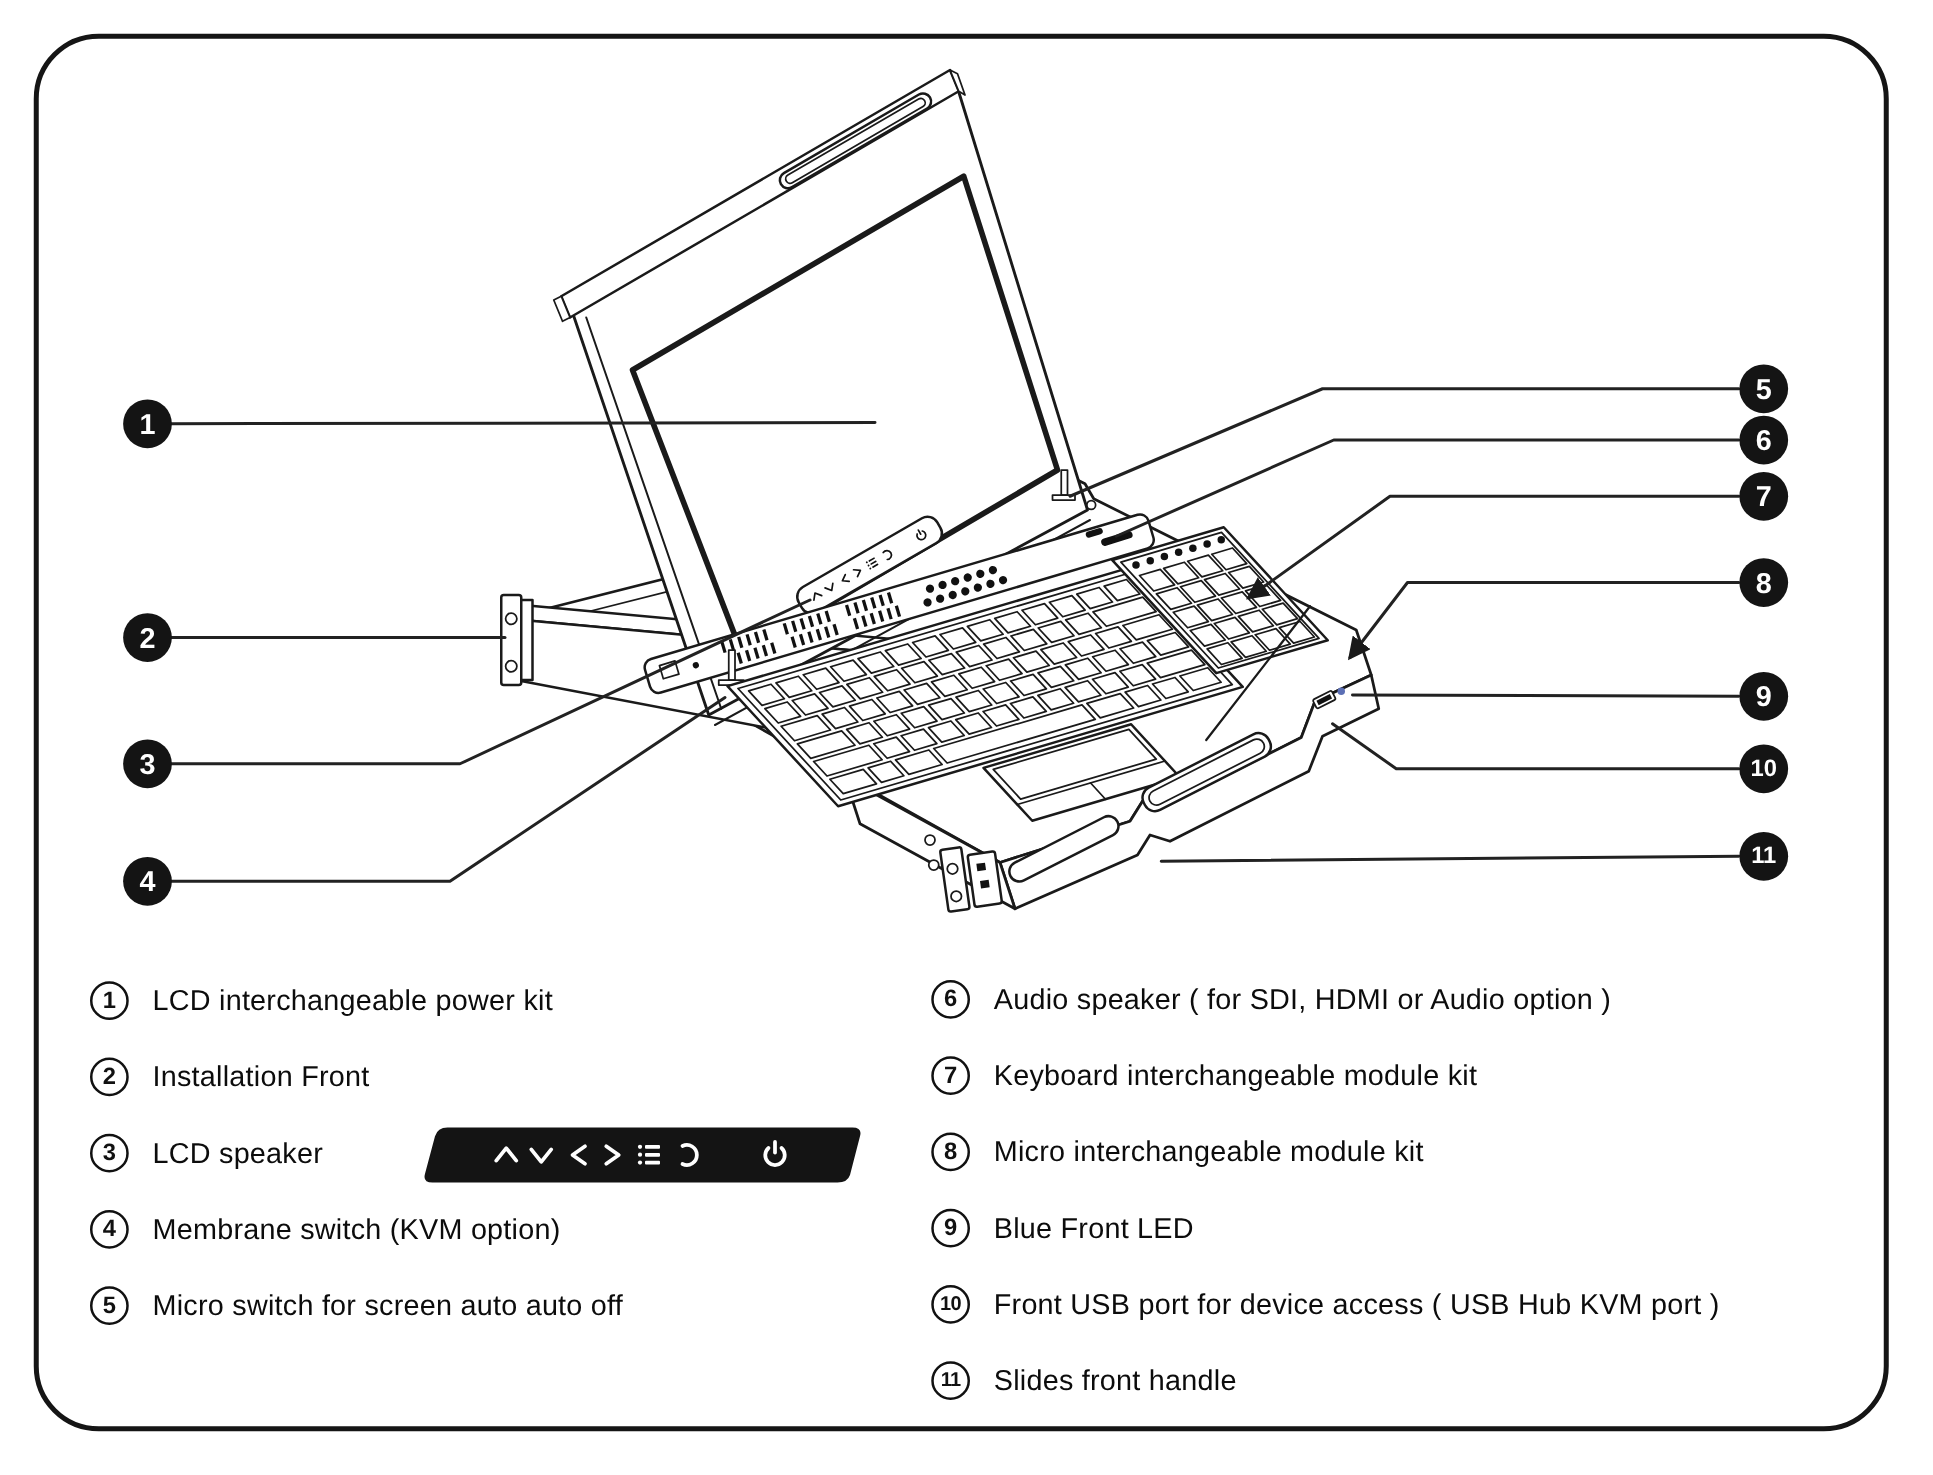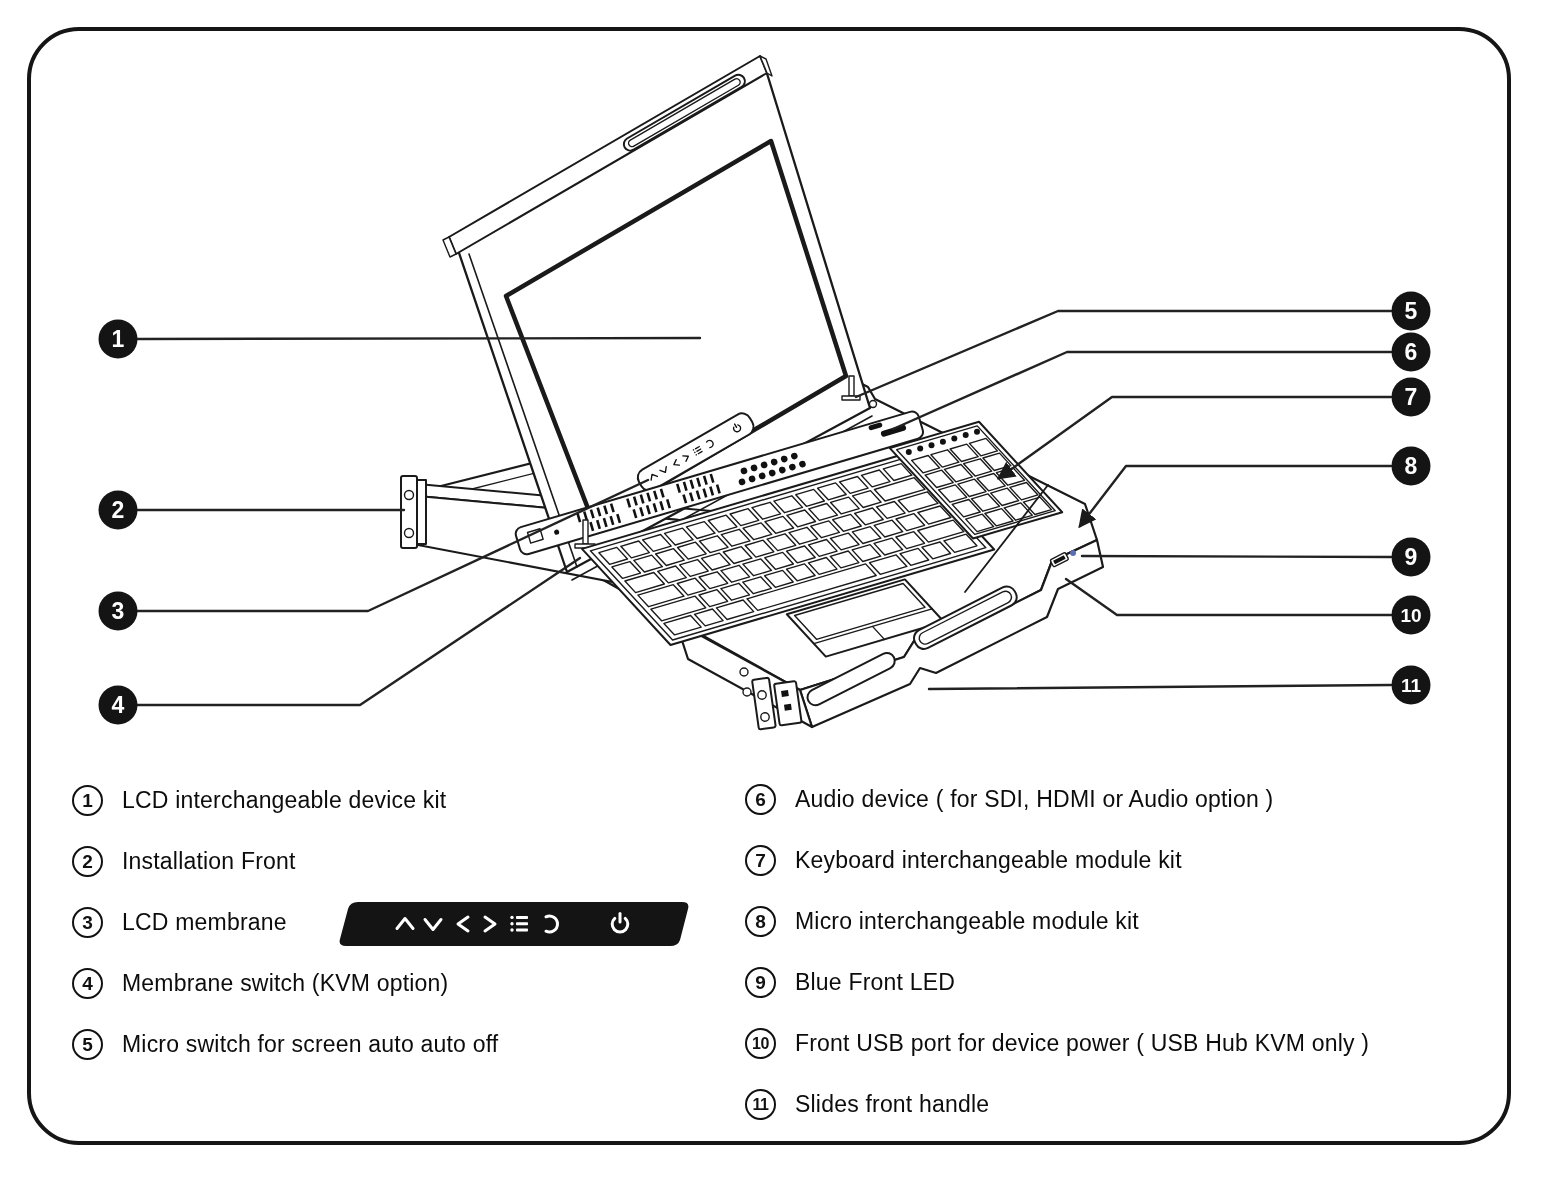--- a/index.html
+++ b/index.html
@@ -376,59 +376,59 @@
       <g>
         <circle cx="1411" cy="685" r="19.5" class="callout-circle"></circle>
         <text x="1411" y="685" class="callout-num" dominant-baseline="central" font-size="19">11</text>
       </g>
     </g>
 </svg>
 
 <div class="legend legend-left" id="legend-left">
     <div class="lrow">
       <span class="lnum">1</span>
-      <span class="ltext">LCD interchangeable device kit</span>
+      <span class="ltext">LCD interchangeable power kit</span>
     </div>
     <div class="lrow">
       <span class="lnum">2</span>
       <span class="ltext">Installation Front</span>
     </div>
     <div class="lrow">
       <span class="lnum">3</span>
-      <span class="ltext">LCD membrane</span>
+      <span class="ltext">LCD speaker</span>
     </div>
     <div class="lrow">
       <span class="lnum">4</span>
       <span class="ltext">Membrane switch (KVM option)</span>
     </div>
     <div class="lrow">
       <span class="lnum">5</span>
       <span class="ltext">Micro switch for screen auto auto off</span>
     </div>
   </div>
 <div class="legend legend-right" id="legend-right">
     <div class="lrow">
       <span class="lnum">6</span>
-      <span class="ltext">Audio device ( for SDI, HDMI or Audio option )</span>
+      <span class="ltext">Audio speaker ( for SDI, HDMI or Audio option )</span>
     </div>
     <div class="lrow">
       <span class="lnum">7</span>
       <span class="ltext">Keyboard interchangeable module kit</span>
     </div>
     <div class="lrow">
       <span class="lnum">8</span>
       <span class="ltext">Micro interchangeable module kit</span>
     </div>
     <div class="lrow">
       <span class="lnum">9</span>
       <span class="ltext">Blue Front LED</span>
     </div>
     <div class="lrow">
       <span class="lnum two">10</span>
-      <span class="ltext">Front USB port for device power ( USB Hub KVM only )</span>
+      <span class="ltext">Front USB port for device access ( USB Hub KVM port )</span>
     </div>
     <div class="lrow">
       <span class="lnum two">11</span>
       <span class="ltext">Slides front handle</span>
     </div>
   </div>
 
 <svg class="membrane-bar" width="356" height="50" viewBox="0 0 356 50">
   <path id="membrane-bar-bg" d="M 27,3 L 346,3 Q 354,3 352,10 L 344,41 Q 342,47 334,47 L 10,47 Q 2,47 4,40 L 12,10 Q 14,3 22,3 Z" fill="#141414"></path>
   <use href="#membrane-icons" transform="translate(69,25)" id="membrane-bar-icons" style="color: rgb(255, 255, 255);"></use>

